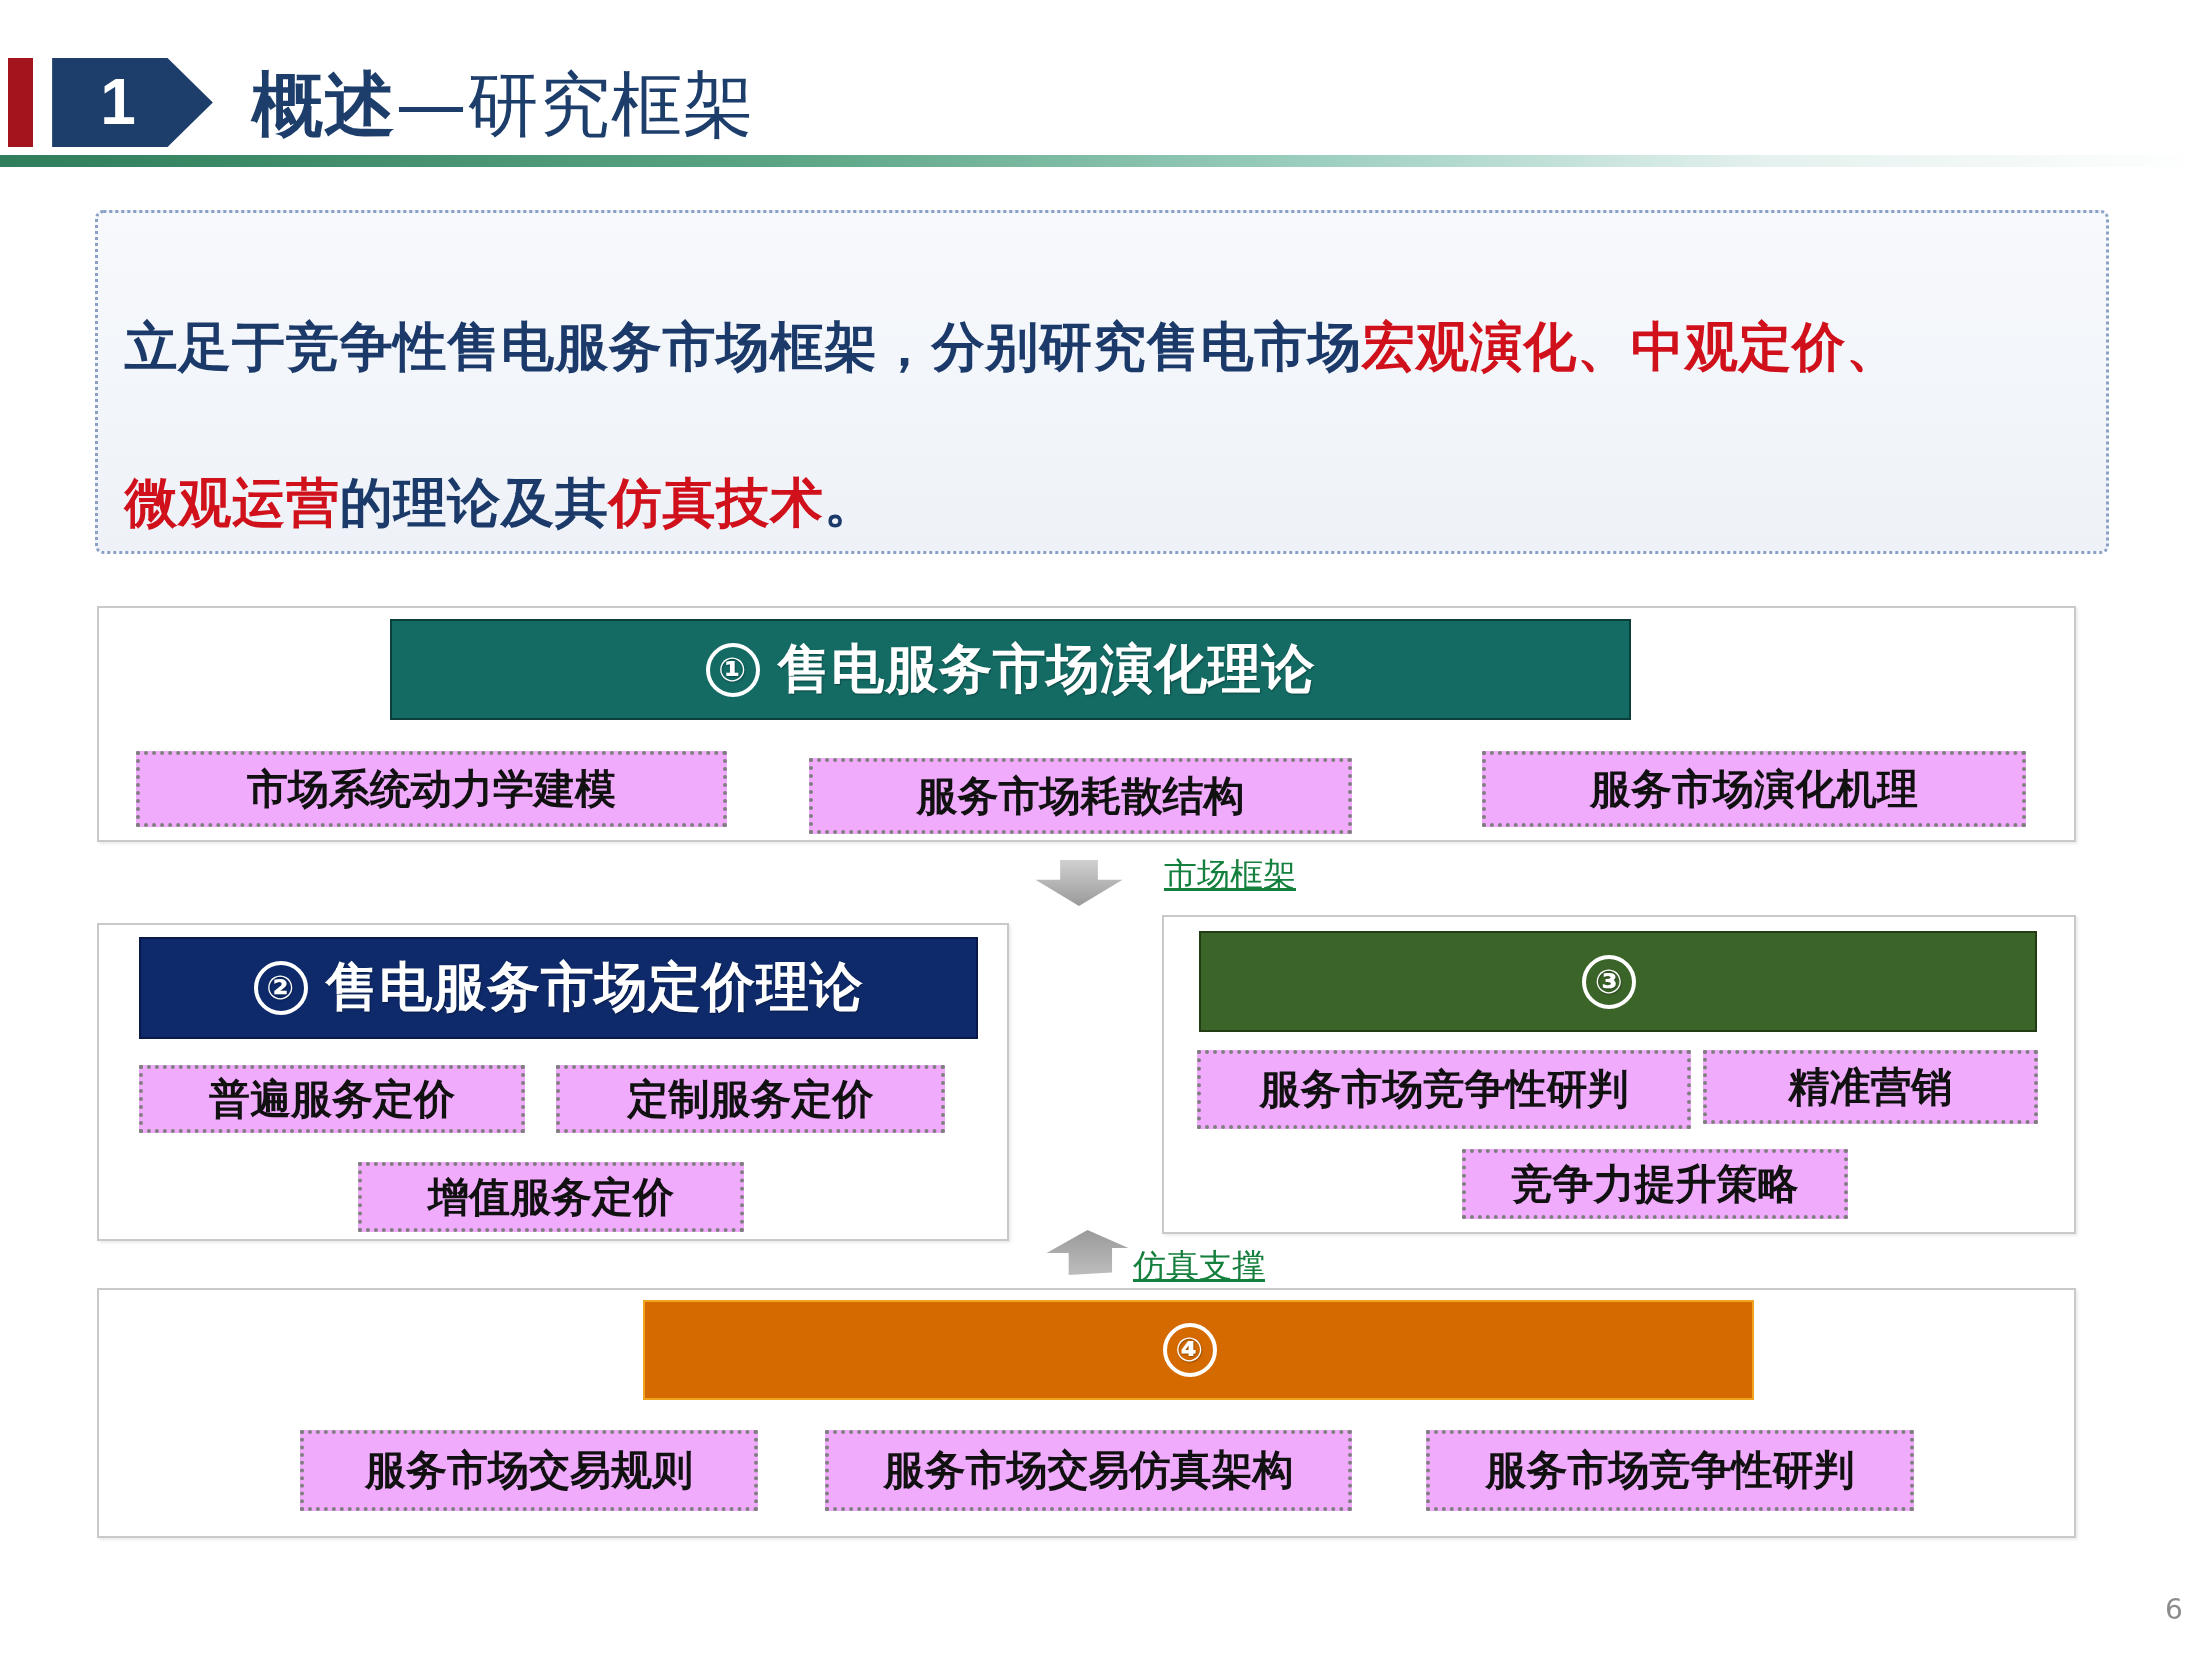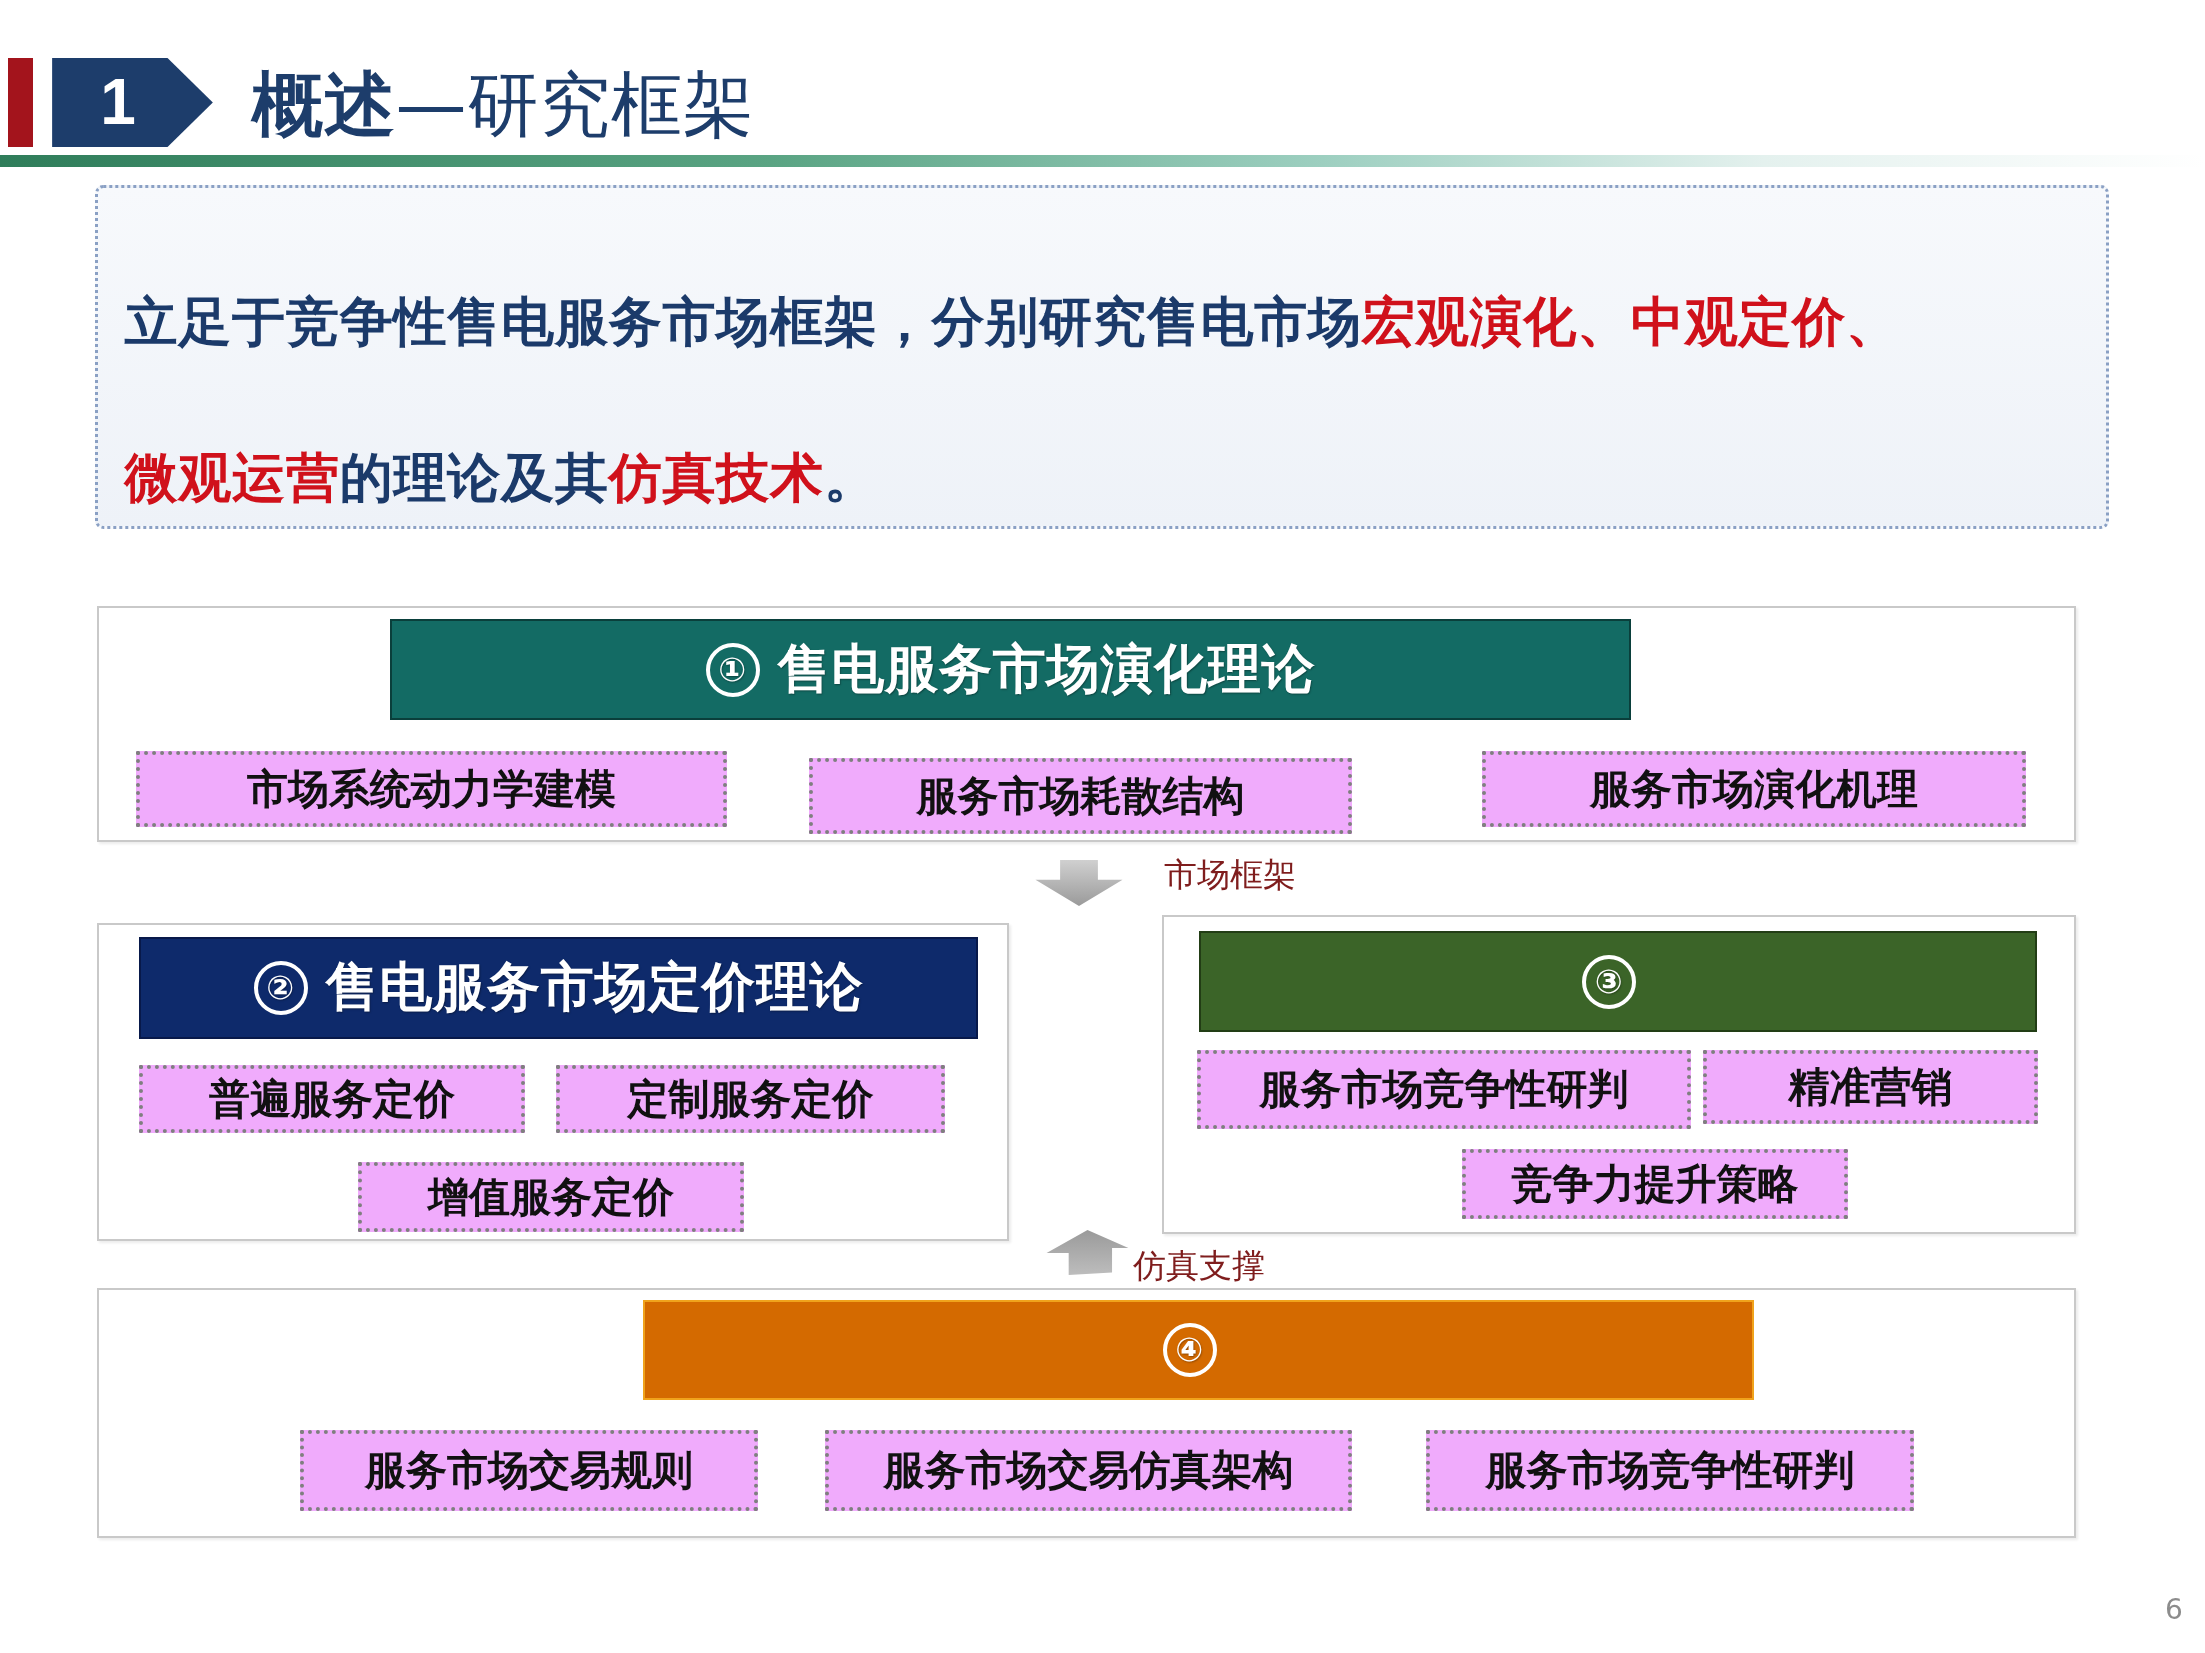--- a/index.html
+++ b/index.html
@@ -10,39 +10,39 @@
   .red-bar{left:8.3px;top:58px;width:25px;height:89px;background:#a3141c;}
   .num-arrow{left:52px;top:58px;width:161px;height:89px;}
   .num-arrow svg{display:block;}
   .num-text{left:52px;top:58px;width:132px;height:89px;color:#fff;font-weight:bold;
             font-size:64px;line-height:89px;text-align:center;font-family:"Liberation Sans",sans-serif;}
   .title{left:252px;top:60px;height:89px;line-height:89px;font-size:71px;font-weight:bold;color:#1d3d6b;letter-spacing:0.8px;}
   .title .thin{font-weight:normal;}
   .rule{left:0;top:155px;width:2205px;height:11.6px;
         background:linear-gradient(to right,#2f7d5a 0%,#5aa483 35%,#9dcfc0 60%,#e4f1ee 80%,rgba(255,255,255,0) 100%);}
   
-  .intro{left:95px;top:185px;width:2014px;height:344px;border:3.3px dotted #8aa0c4;border-radius:8.3px;
+  .intro{left:95px;top:210px;width:2014px;height:344px;border:3.3px dotted #8aa0c4;border-radius:8.3px;
          background:linear-gradient(180deg,#f7f9fc 0%,#eef2f8 100%);box-sizing:border-box;}
   .intro-line{position:absolute;left:26.5px;font-size:53px;font-weight:bold;color:#1b3a6a;white-space:nowrap;letter-spacing:0.8px;}
   .intro-line.l1{top:99px;}
   .intro-line.l2{top:207px;margin-top:48px;}
   .hl{color:#d0111b;}
   
   .panel{border:2.5px solid #c9c9c9;background:#fff;box-sizing:border-box;box-shadow:1.7px 1.7px 2.5px rgba(0,0,0,0.08);}
   .banner{color:#fff;font-weight:bold;font-size:53px;display:flex;align-items:center;justify-content:center;
           box-sizing:border-box;letter-spacing:0.8px;text-shadow:0.8px 0.8px 1.7px rgba(0,0,0,0.35);}
   .banner .circ{display:inline-block;width:46px;height:46px;border:4.1px solid #fff;border-radius:50%;
                 font-size:33px;line-height:46px;text-align:center;margin-right:18px;box-sizing:content-box;}
   .b1{background:#136b64;border:2.5px solid #0a3f3b;}
   .b2{background:#0e2a6b;border:2.5px solid #08194a;}
   .b3{background:#3b6428;border:2.5px solid #223d15;}
   .b4{background:#d46a00;border:2.5px solid #f0a31c;}
   .sub{border:4.1px dotted #7f7f7f;box-sizing:border-box;display:flex;align-items:center;justify-content:center;
        font-size:41px;font-weight:bold;color:#111;background:#f0abfc;white-space:nowrap;}
-  .flow-label{font-size:33px;color:#7f1d1d;white-space:nowrap;}
+  .flow-label{font-size:33px;color:#15803d;white-space:nowrap;text-decoration:underline;}
   .page-num{left:2165px;top:1593px;font-size:28px;color:#8c8c8c;}
 </style>
 </head>
 <body>
 
 <div class="abs red-bar"></div>
 <div class="abs num-arrow">
   <svg width="161" height="89" viewBox="0 0 195 108">
     <polygon points="0,0 140,0 195,54 140,108 0,108" fill="#1d3d6b"></polygon>
   </svg>

